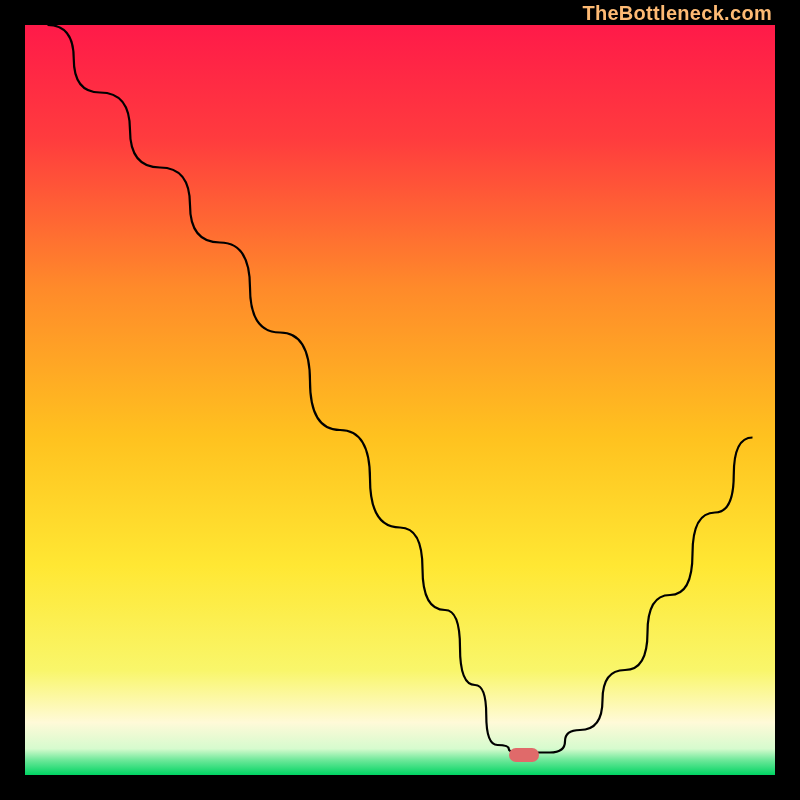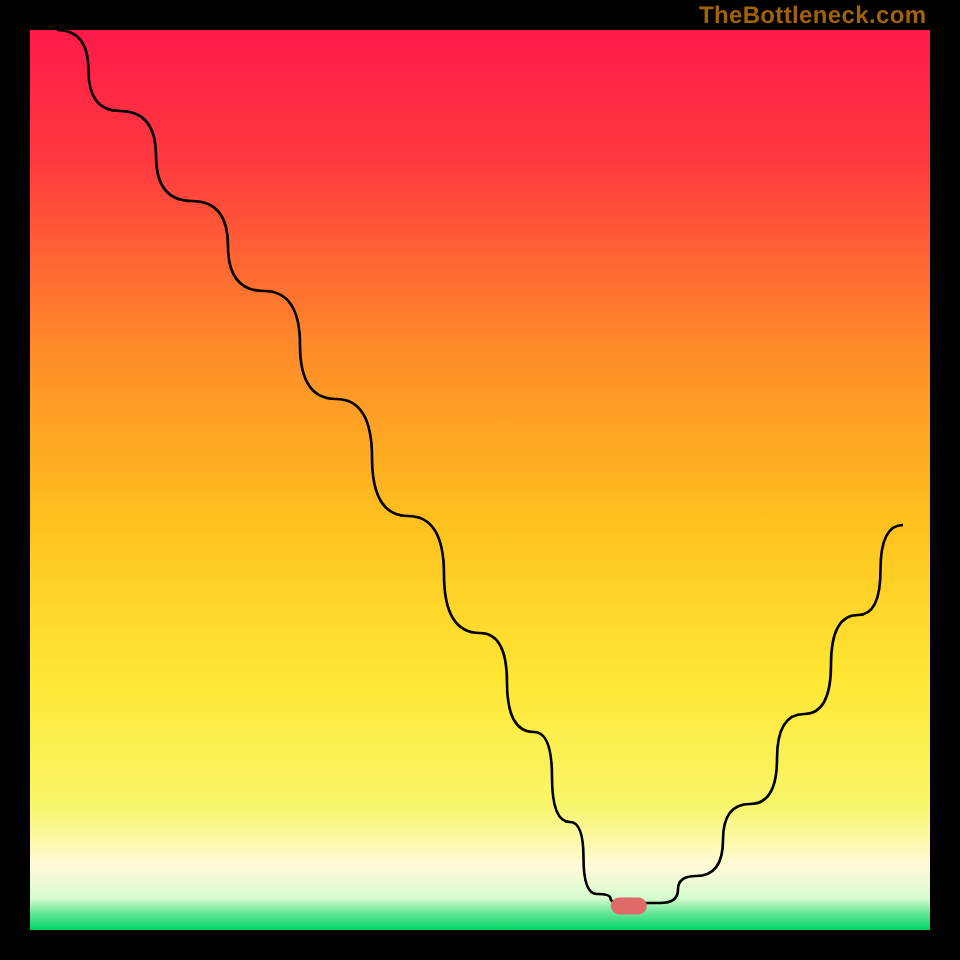--- a/index.html
+++ b/index.html
@@ -40,21 +40,21 @@
     border-radius: 7px;
     transform: translate(-50%, -50%);
   }
   .watermark {
     position: absolute;
     top: 2px;
     right: 28px;
     font-family: Arial, Helvetica, sans-serif;
     font-size: 20px;
     font-weight: 600;
-    color: #a16207;
+    color: #fdba74;
     letter-spacing: 0.3px;
     user-select: none;
   }
 </style>
 </head>
 <body>
 
 <div class="watermark">TheBottleneck.com</div>
 
 <div class="frame">

